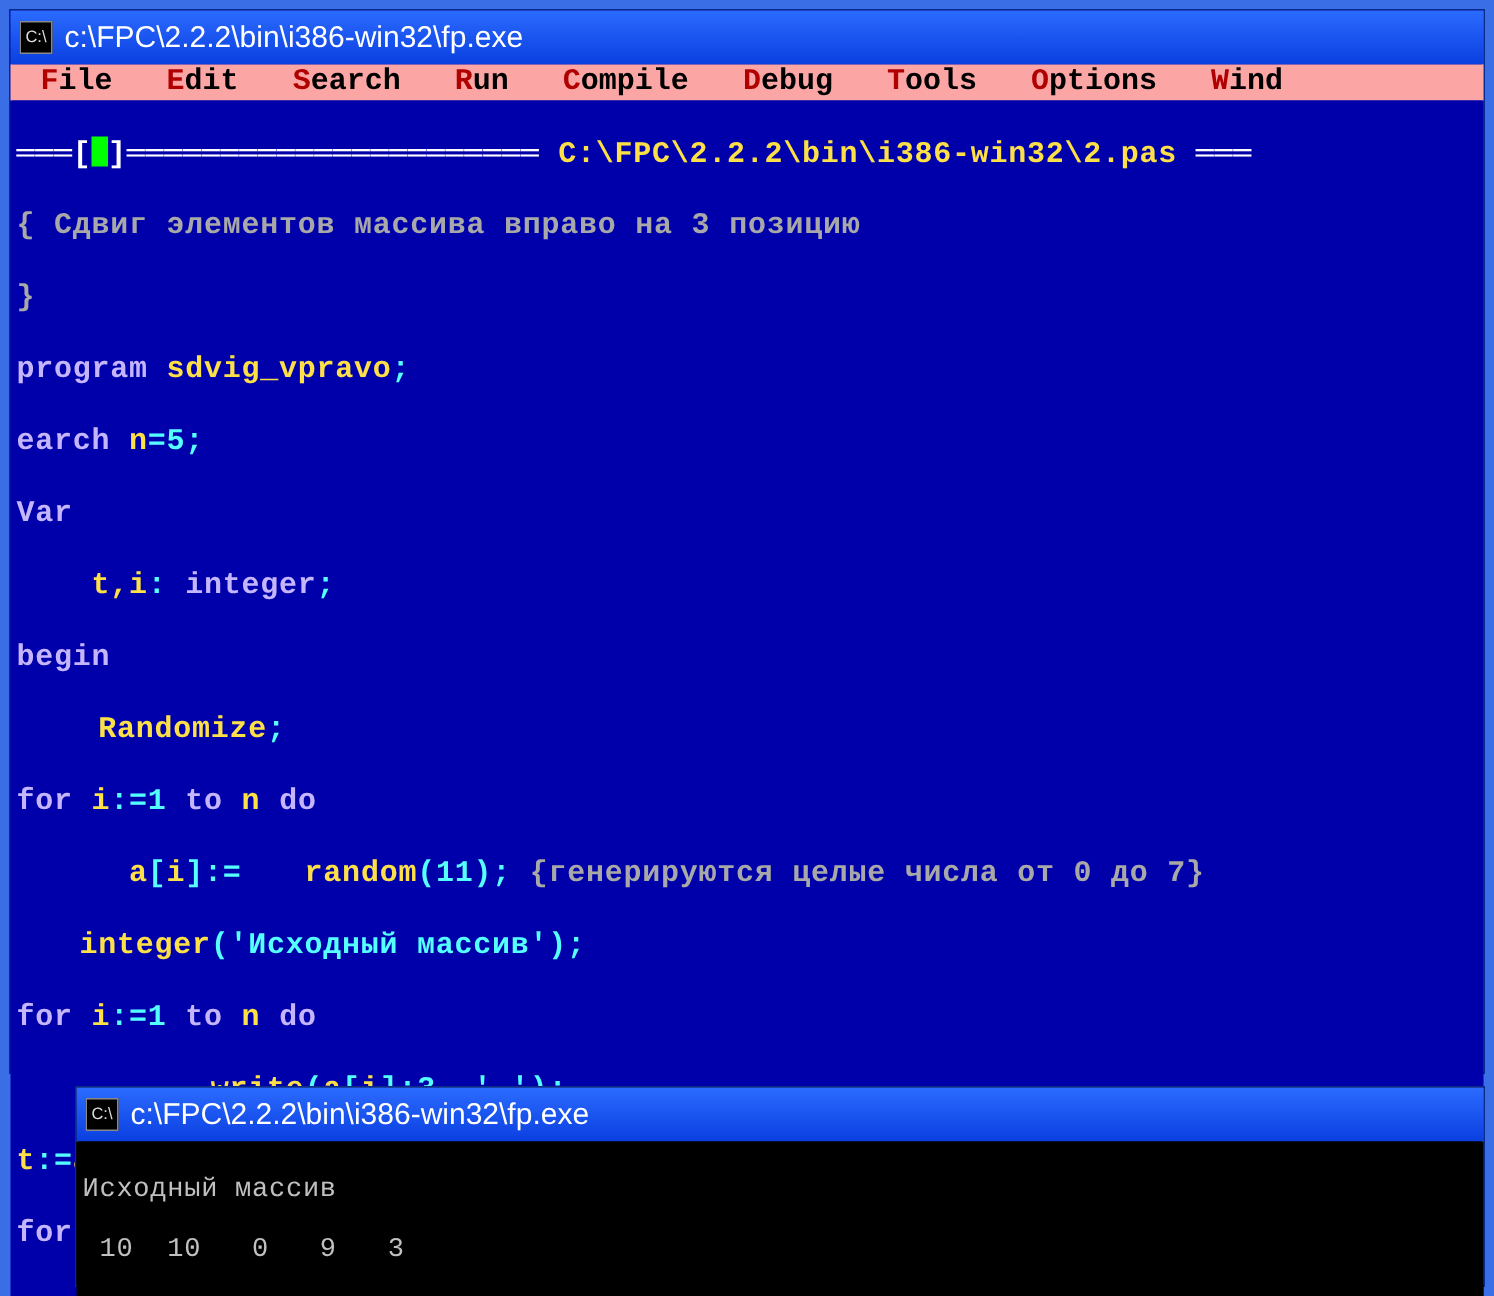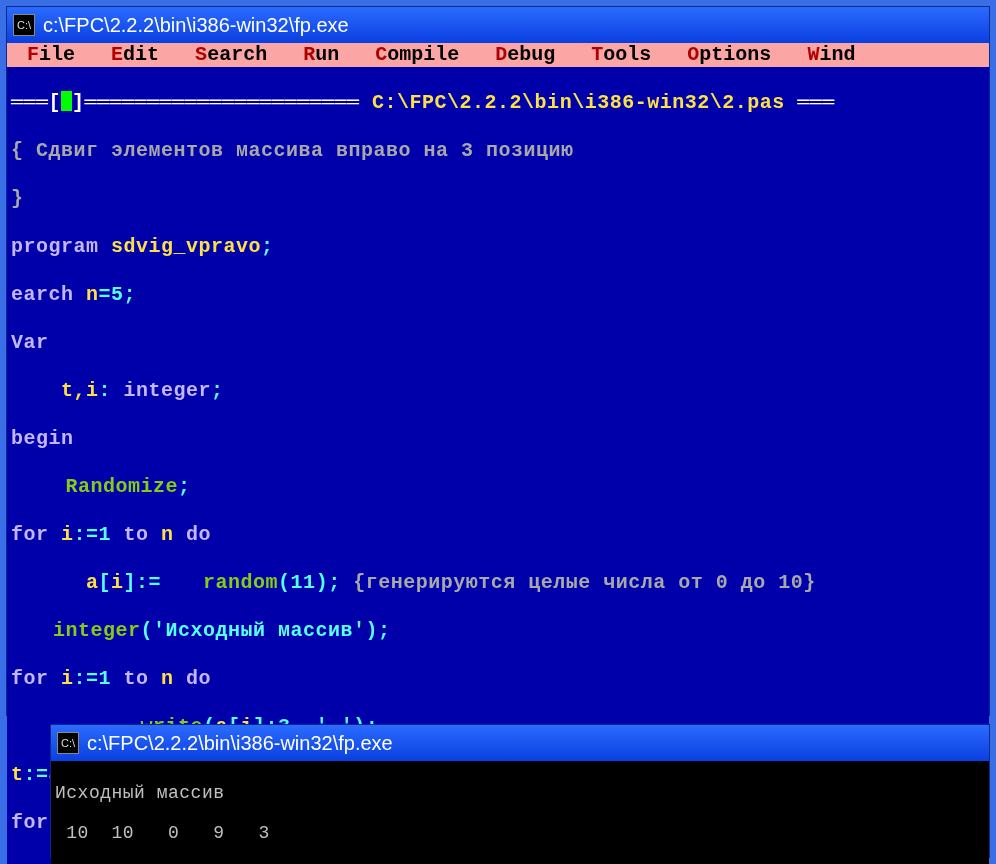--- a/index.html
+++ b/index.html
@@ -57,21 +57,21 @@
     vertical-align:-3px;
   }
   .editor-top .path { color:#fde047; }
 
   .cm { color:#a8a8a8; }
   .kw { color:#c4b5fd; }
   .id { color:#fde047; }
   .num{ color:#55ffff; }
   .pn { color:#55ffff; }
   .str{ color:#55ffff; }
-  .fn { color:#84cc16;padding-left:42px; }
+  .fn { color:#fde047;padding-left:42px; }
 
   
   .win2 {
     position:absolute; left:50px; top:724px; width:940px; height:134px;
     border:1px solid #0a2a8a;
     background:#000;
     box-shadow:0 0 0 1px #7aa6ff inset;
   }
   .win2 .titlebar2 {
     height:36px; background:linear-gradient(#2b6bff,#0a3fe0);
@@ -108,21 +108,21 @@
 <div class="editor-top"><span class="frame">═══</span>[<span class="cursor"></span>]<span class="frame">══════════════════════</span><span class="path"> C:\FPC\2.2.2\bin\i386-win32\2.pas </span><span class="frame">═══</span></div>
 <div><span class="cm">{ </span><span class="cm">Сдвиг элементов массива вправо на 3 позицию</span></div>
 <div><span class="cm">}</span></div>
 <div><span class="kw">program </span><span class="id">sdvig_vpravo</span><span class="pn">;</span></div>
 <div><span class="kw">earch </span><span class="id">n</span><span class="pn">=</span><span class="num">5</span><span class="pn">;</span></div>
 <div><span class="kw">Var</span></div>
 <div><span>    </span><span class="id">t,i</span><span class="pn">: </span><span class="kw">integer</span><span class="pn">;</span></div>
 <div><span class="kw">begin</span></div>
 <div><span> </span><span class="fn">Randomize</span><span class="pn">;</span></div>
 <div><span class="kw">for </span><span class="id">i</span><span class="pn">:=</span><span class="num">1</span><span class="kw"> to </span><span class="id">n</span><span class="kw"> do</span></div>
-<div><span>      </span><span class="id">a</span><span class="pn">[</span><span class="id">i</span><span class="pn">]:=</span><span class="fn">random</span><span class="pn">(</span><span class="num">11</span><span class="pn">); </span><span class="cm">{генерируются целые числа от 0 до 10}</span></div>
+<div><span>      </span><span class="id">a</span><span class="pn">[</span><span class="id">i</span><span class="pn">]:=</span><span class="fn">random</span><span class="pn">(</span><span class="num">11</span><span class="pn">); </span><span class="cm">{генерируются целые числа от 0 до 7}</span></div>
 <div><span class="fn">integer</span><span class="pn">(</span><span class="str">'Исходный массив'</span><span class="pn">);</span></div>
 <div><span class="kw">for </span><span class="id">i</span><span class="pn">:=</span><span class="num">1</span><span class="kw"> to </span><span class="id">n</span><span class="kw"> do</span></div>
 <div><span>       </span><span class="fn">write</span><span class="pn">(</span><span class="id">a</span><span class="pn">[</span><span class="id">i</span><span class="pn">]:</span><span class="num">3</span><span class="pn">, </span><span class="str">' '</span><span class="pn">);</span></div>
 <div><span class="id">t</span><span class="pn">:=</span><span class="id">a</span><span class="pn">[</span><span class="id">n</span><span class="pn">];</span></div>
 <div><span class="kw">for </span><span class="id">i</span><span class="pn">:=</span><span class="id">n</span><span class="pn">-</span><span class="num">1</span><span class="kw"> downto </span><span class="num">1</span><span class="kw"> do</span></div>
 
 
 
 
 

